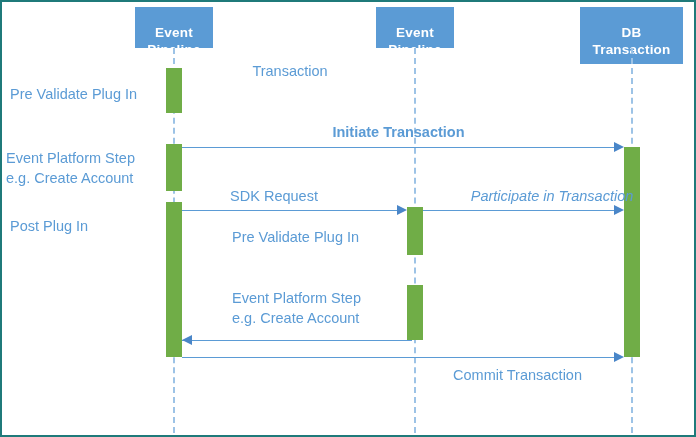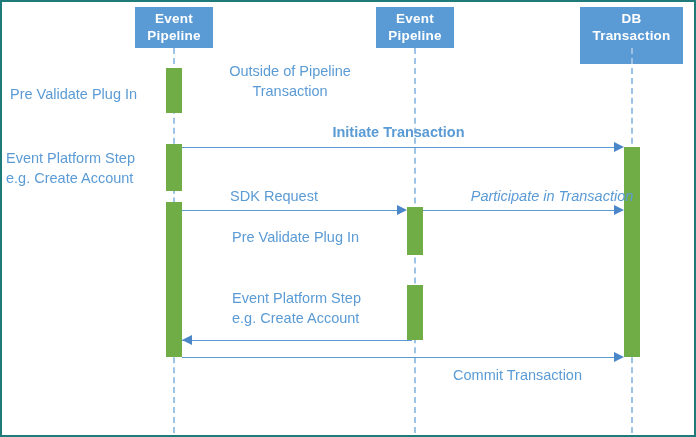--- a/index.html
+++ b/index.html
@@ -23,21 +23,21 @@
   
   .participant {
     position: absolute;
     box-sizing: border-box;
     background: #5B9BD5;
     color: #ffffff;
     font-weight: bold;
     font-size: 13.5px;
     line-height: 17px;
     text-align: center;
-    padding-top: 3px;
+    padding-top: 17px;
     letter-spacing: 0.2px;
   }
   .participant .ln { display: block; white-space: nowrap; }
 
   
   .lifeline {
     position: absolute;
     width: 0;
     border-left: 2px dashed #9DC3E6;
   }
@@ -139,23 +139,25 @@
 
   <div class="label right" style="left:8px; top:82px; width:152px;">
     <span class="ln">Pre Validate Plug In</span>
   </div>
 
   <div class="label right" style="left:4px; top:146px; width:156px;">
     <span class="ln">Event Platform Step</span>
     <span class="ln">e.g. Create Account</span>
   </div>
 
+  <div class="label right" style="left:8px; top:214px; width:152px;">
+    <span class="ln">Post Plug In</span>
+  </div>
 
   <div class="label center" style="left:190px; top:59px; width:196px;">
-    <span class="ln">Outside of Pipeline</span>
     <span class="ln">Transaction</span>
   </div>
 
   <div class="label right" style="left:230px; top:225px; width:169px;">
     <span class="ln">Pre Validate Plug In</span>
   </div>
 
   <div class="label right" style="left:230px; top:286px; width:169px;">
     <span class="ln">Event Platform Step</span>
     <span class="ln">e.g. Create Account</span>

